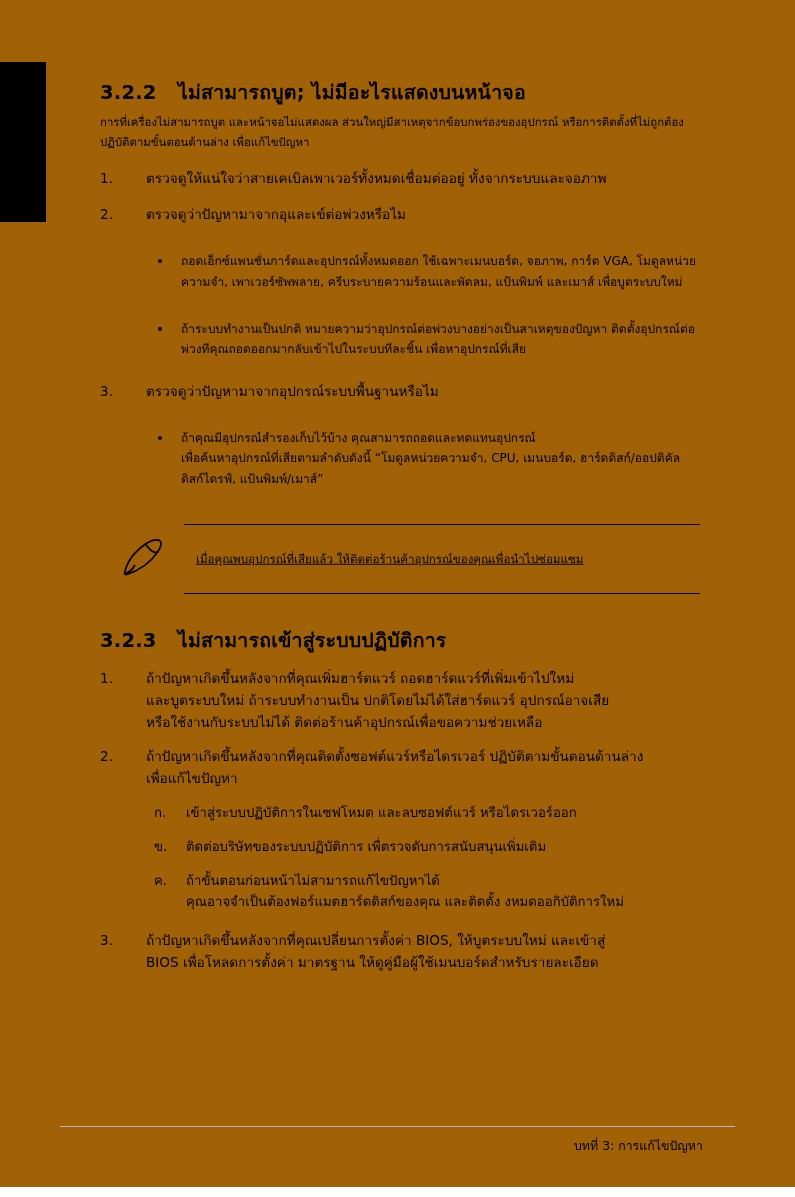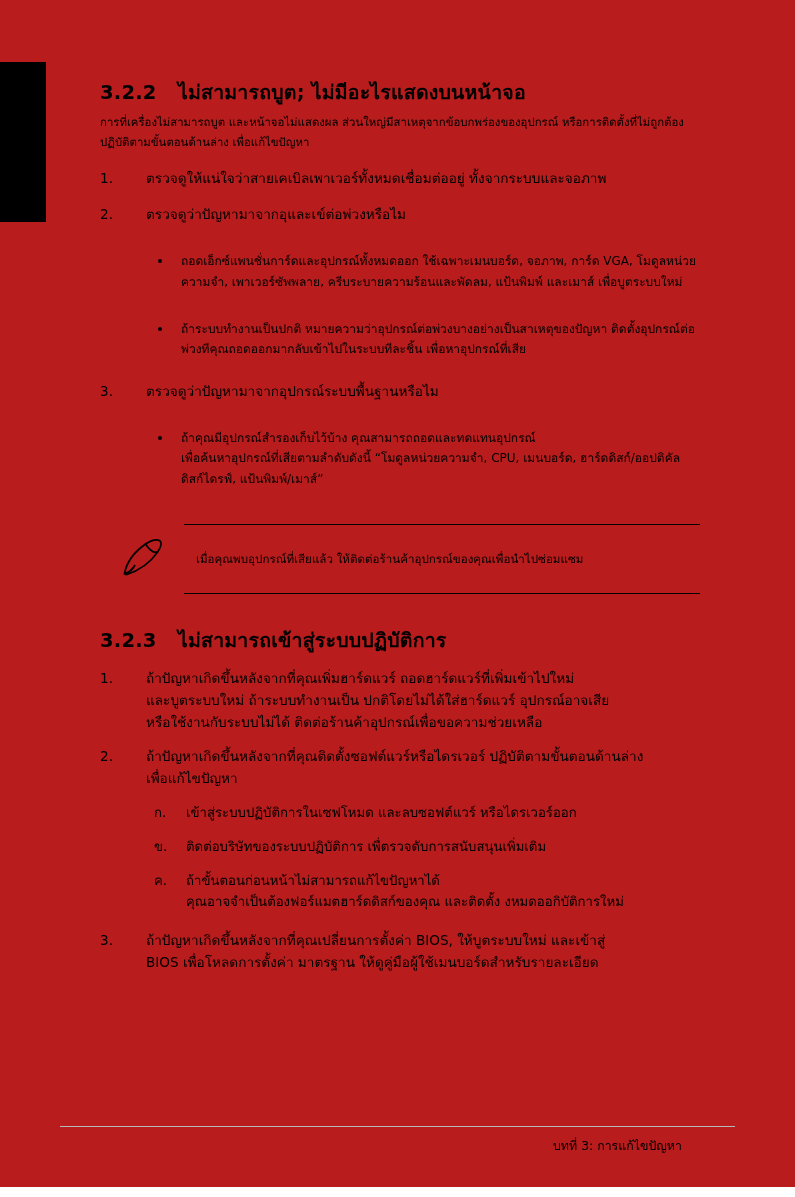--- a/index.html
+++ b/index.html
@@ -11,21 +11,21 @@
     width: 795px;
     height: 1197px;
     position: relative;
     font-family: "DejaVu Sans", "Liberation Sans", sans-serif;
     color: #000000;
     overflow: hidden;
   }
   .page {
     position: absolute;
     inset: 0;
-    background: #b91c1c;
+    background: #a16207;
   }
   
   .edge-tab {
     position: absolute;
     left: 0;
     top: 62px;
     width: 46px;
     height: 160px;
     background: #000000;
   }
@@ -129,38 +129,39 @@
     box-sizing: border-box;
   }
   .note .note-text {
     position: absolute;
     left: 92px;
     top: 50%;
     transform: translateY(-50%);
     font-size: 11.6px;
     line-height: 1.6;
     width: 490px;
+    text-decoration: underline;
   }
   .pencil {
     position: absolute;
     left: 10px;
     top: 6px;
     width: 56px;
     height: 56px;
   }
   .footer-rule {
     position: absolute;
     left: 60px;
     right: 60px;
     bottom: 70px;
     border-top: 1px solid #b9b9b9;
   }
   .footer-text {
     position: absolute;
-    right: 113px;
+    right: 92px;
     bottom: 42px;
     font-size: 12.4px;
   }
   .bottom-bar {
     position: absolute;
     left: 0;
     right: 0;
     bottom: 0;
     height: 10px;
     background: #ffffff;

